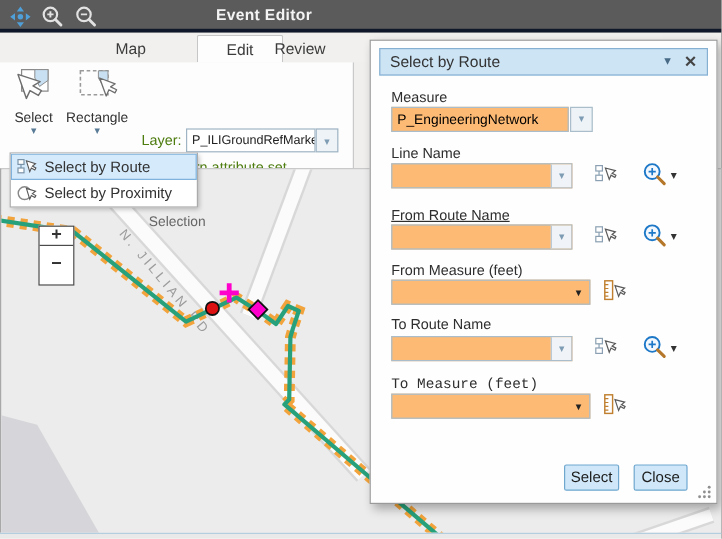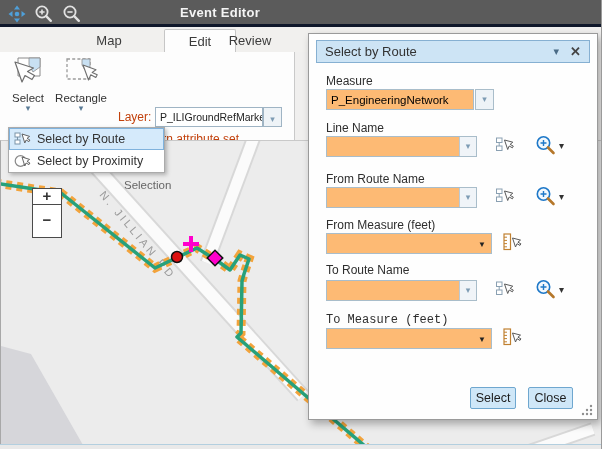--- a/index.html
+++ b/index.html
@@ -17,21 +17,21 @@
   .tab{position:absolute;top:1px;height:23px;line-height:23px;text-align:center;
        font-size:13px;color:#3c3c3c;cursor:pointer;}
   .tab.active{background:#fdfdfd;border:1px solid #c6c6c6;border-bottom:none;
        border-radius:2px 2px 0 0;margin-left:24px;}
   
   .ribbon{position:absolute;left:0;top:52px;width:295px;height:88px;background:#fdfdfd;
           border-right:1px solid #c9c9c9;}
   .bigbtn{position:absolute;top:3px;text-align:center;cursor:pointer;}
   .bigbtn .blabel{font-size:11.5px;color:#333;margin-top:1px;}
   .caret{color:#5a7b96;font-size:9px;line-height:8px;display:block;}
-  .ribfield{position:absolute;font-size:12px;color:#c2410c;}
+  .ribfield{position:absolute;font-size:12px;color:#4d7c0f;}
   .layercombo{position:absolute;left:155px;top:55px;width:108px;height:20px;background:#fff;
           border:1px solid #9fb4c4;font-size:10.5px;color:#222;line-height:18px;padding-left:4px;
           white-space:nowrap;overflow:hidden;}
   .layerbtn{position:absolute;left:263px;top:55px;width:19px;height:20px;background:#eef3f7;
           border:1px solid #9fb4c4;text-align:center;line-height:18px;cursor:pointer;}
   .chk{position:absolute;left:119px;top:80px;width:13px;height:13px;background:#fff;
           border:1px solid #7ab0d8;cursor:pointer;}
   .smicon{position:absolute;top:95px;width:22px;height:19px;cursor:pointer;}
   .grouplabel{position:absolute;left:124px;top:127px;font-size:11.5px;color:#666;z-index:1;}
   
@@ -269,21 +269,21 @@
     </div>
     <div class="picon" style="left:226px;top:101px;">
       <svg width="21" height="20" viewBox="0 0 21 20">
         <circle cx="8.5" cy="8" r="6.2" fill="#f2f8fd" stroke="#1e78c8" stroke-width="1.6"></circle>
         <path d="M5.5 8 h6 M8.5 5 v6" stroke="#1e78c8" stroke-width="1.4"></path>
         <path d="M13 12.5 L18.5 18" stroke="#b5772a" stroke-width="2.6" stroke-linecap="round"></path>
       </svg>
     </div>
     <span class="pcaret" style="left:250px;top:106px;">▾</span>
 
-    <div class="flabel" style="top:138px;">From Route Name</div>
+    <div class="flabel" style="top:138px;text-decoration:underline;">From Route Name</div>
     <div class="combo" style="top:153px;width:151px;">
       <input style="width: 131px;" readonly="" value="">
       <div class="cbtn">
         <span>▾</span>
       </div>
     </div>
     <div class="picon" style="left:186px;top:153px;">
       <svg width="19" height="17" viewBox="0 0 19 17">
         <rect x="1.5" y="2" width="5.5" height="4.5" fill="#fff" stroke="#8aa0b2"></rect>
         <rect x="1.5" y="10" width="5.5" height="4.5" fill="#fff" stroke="#8aa0b2"></rect>

